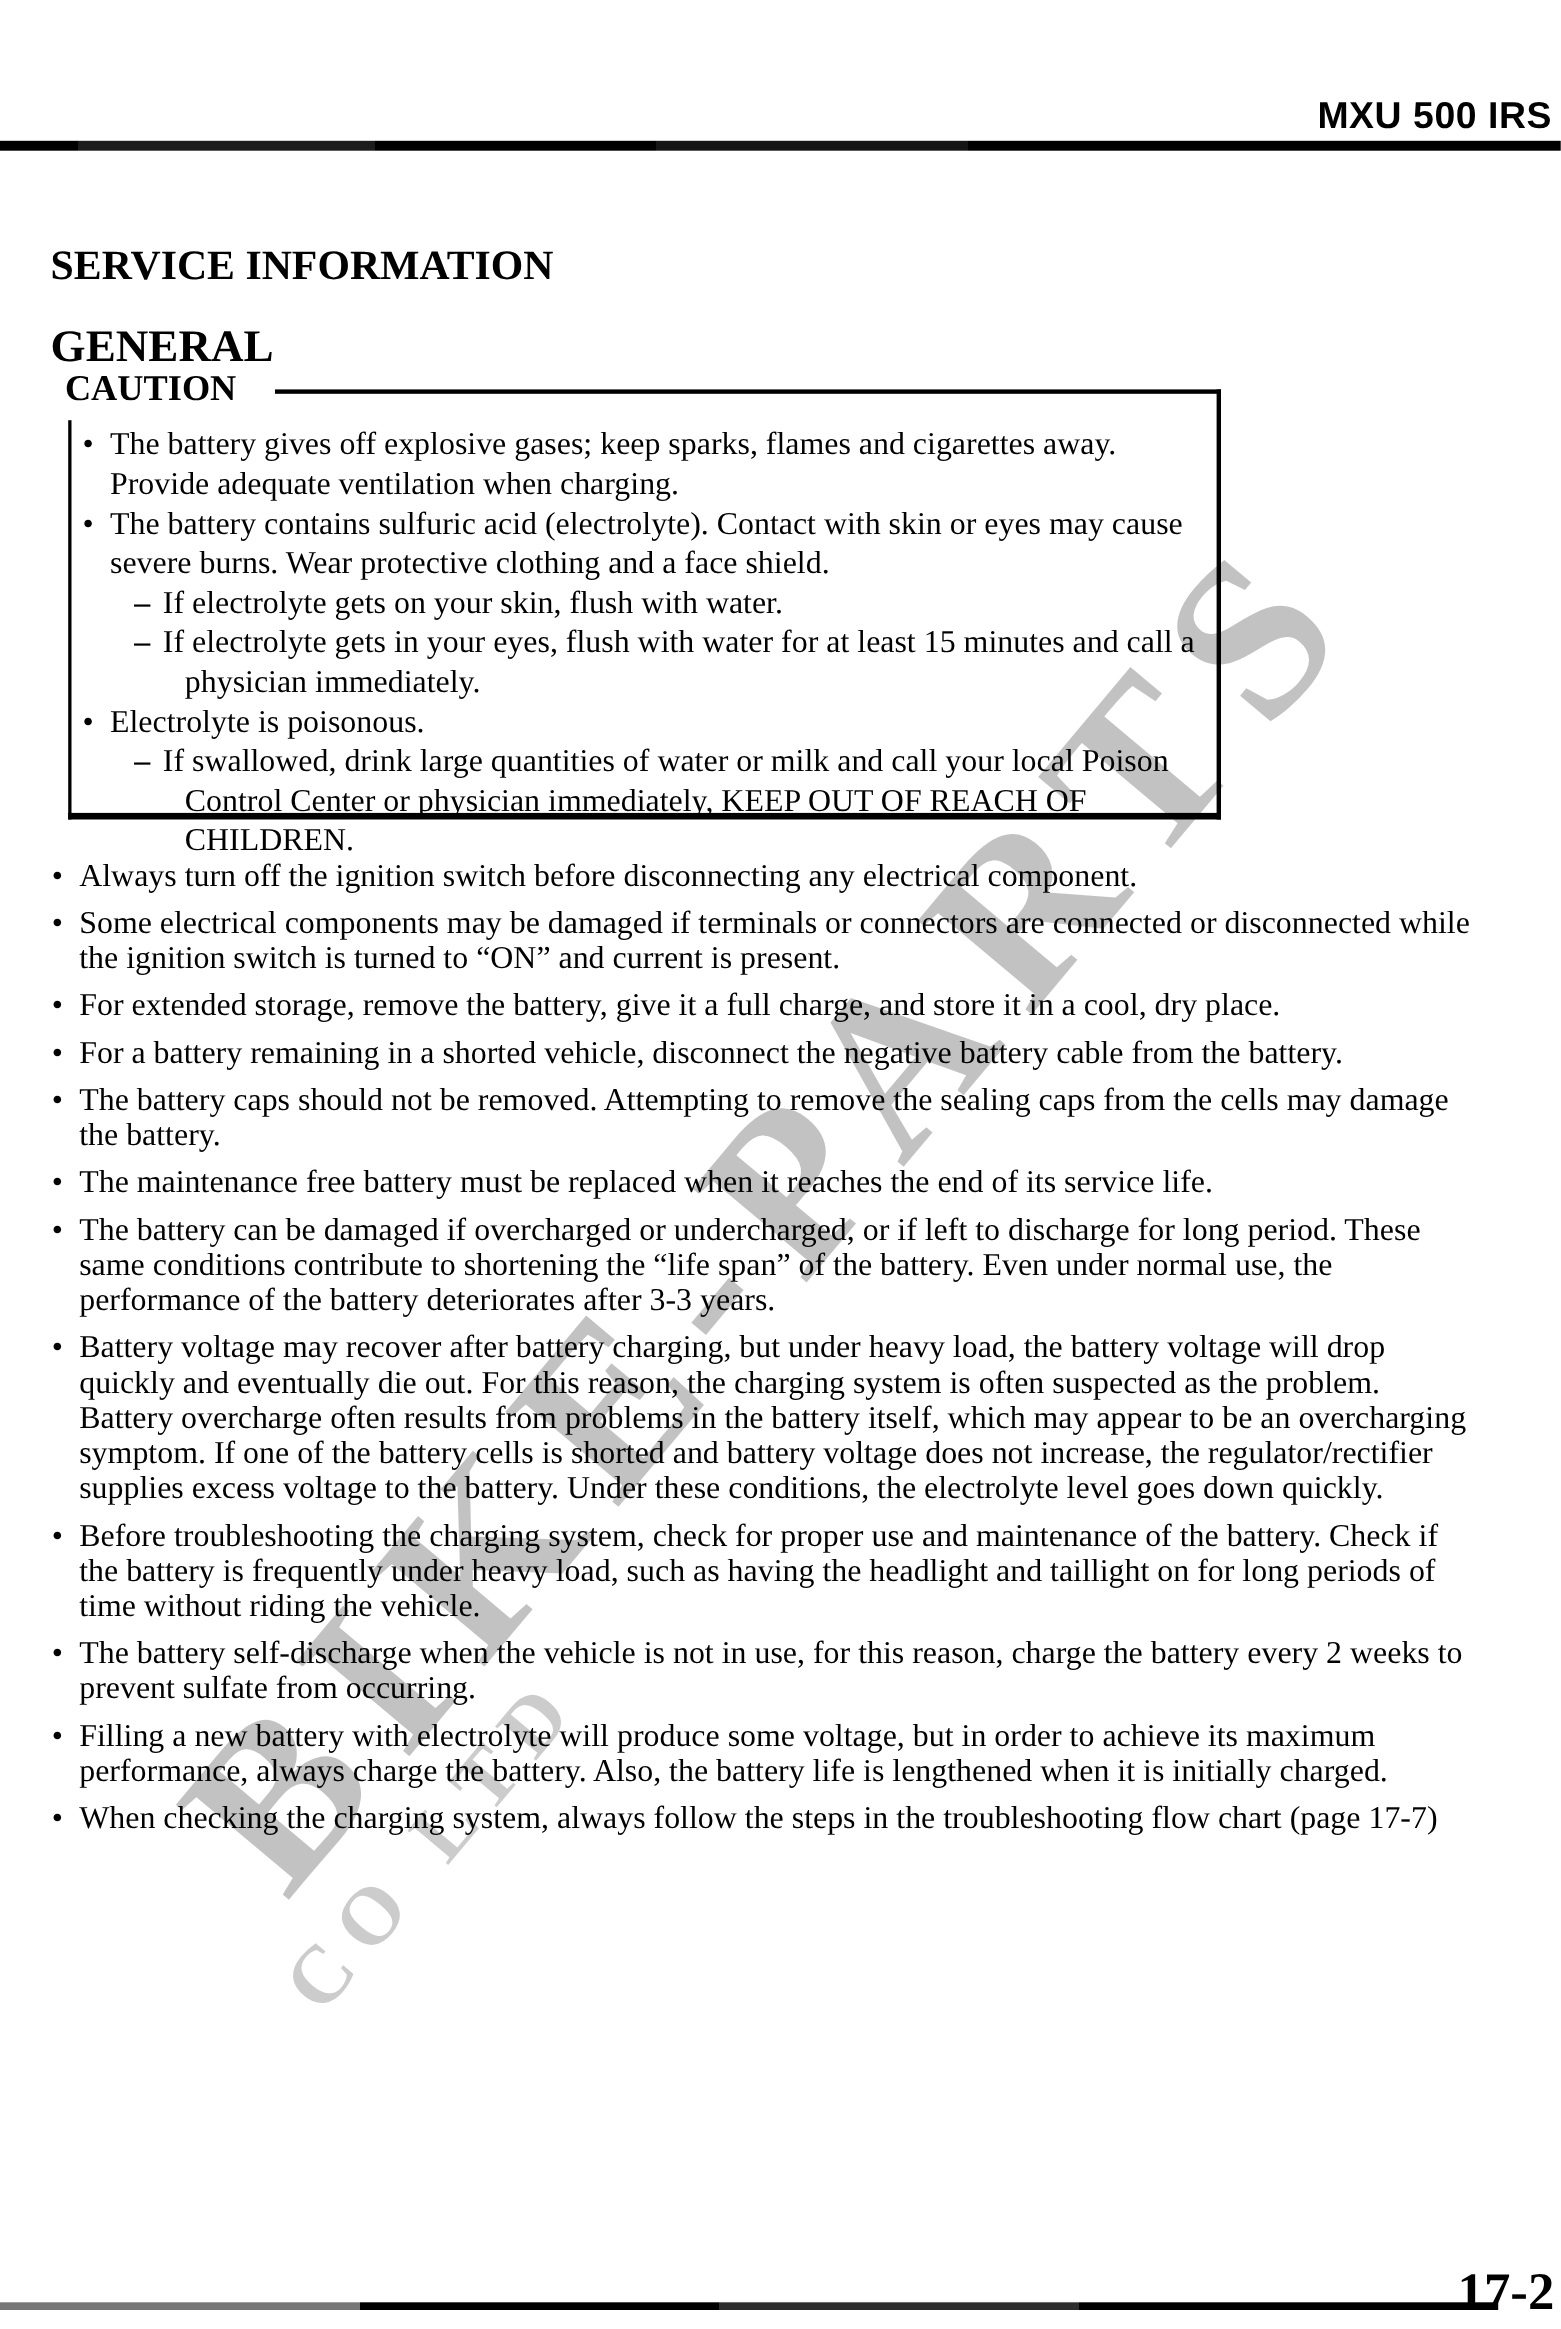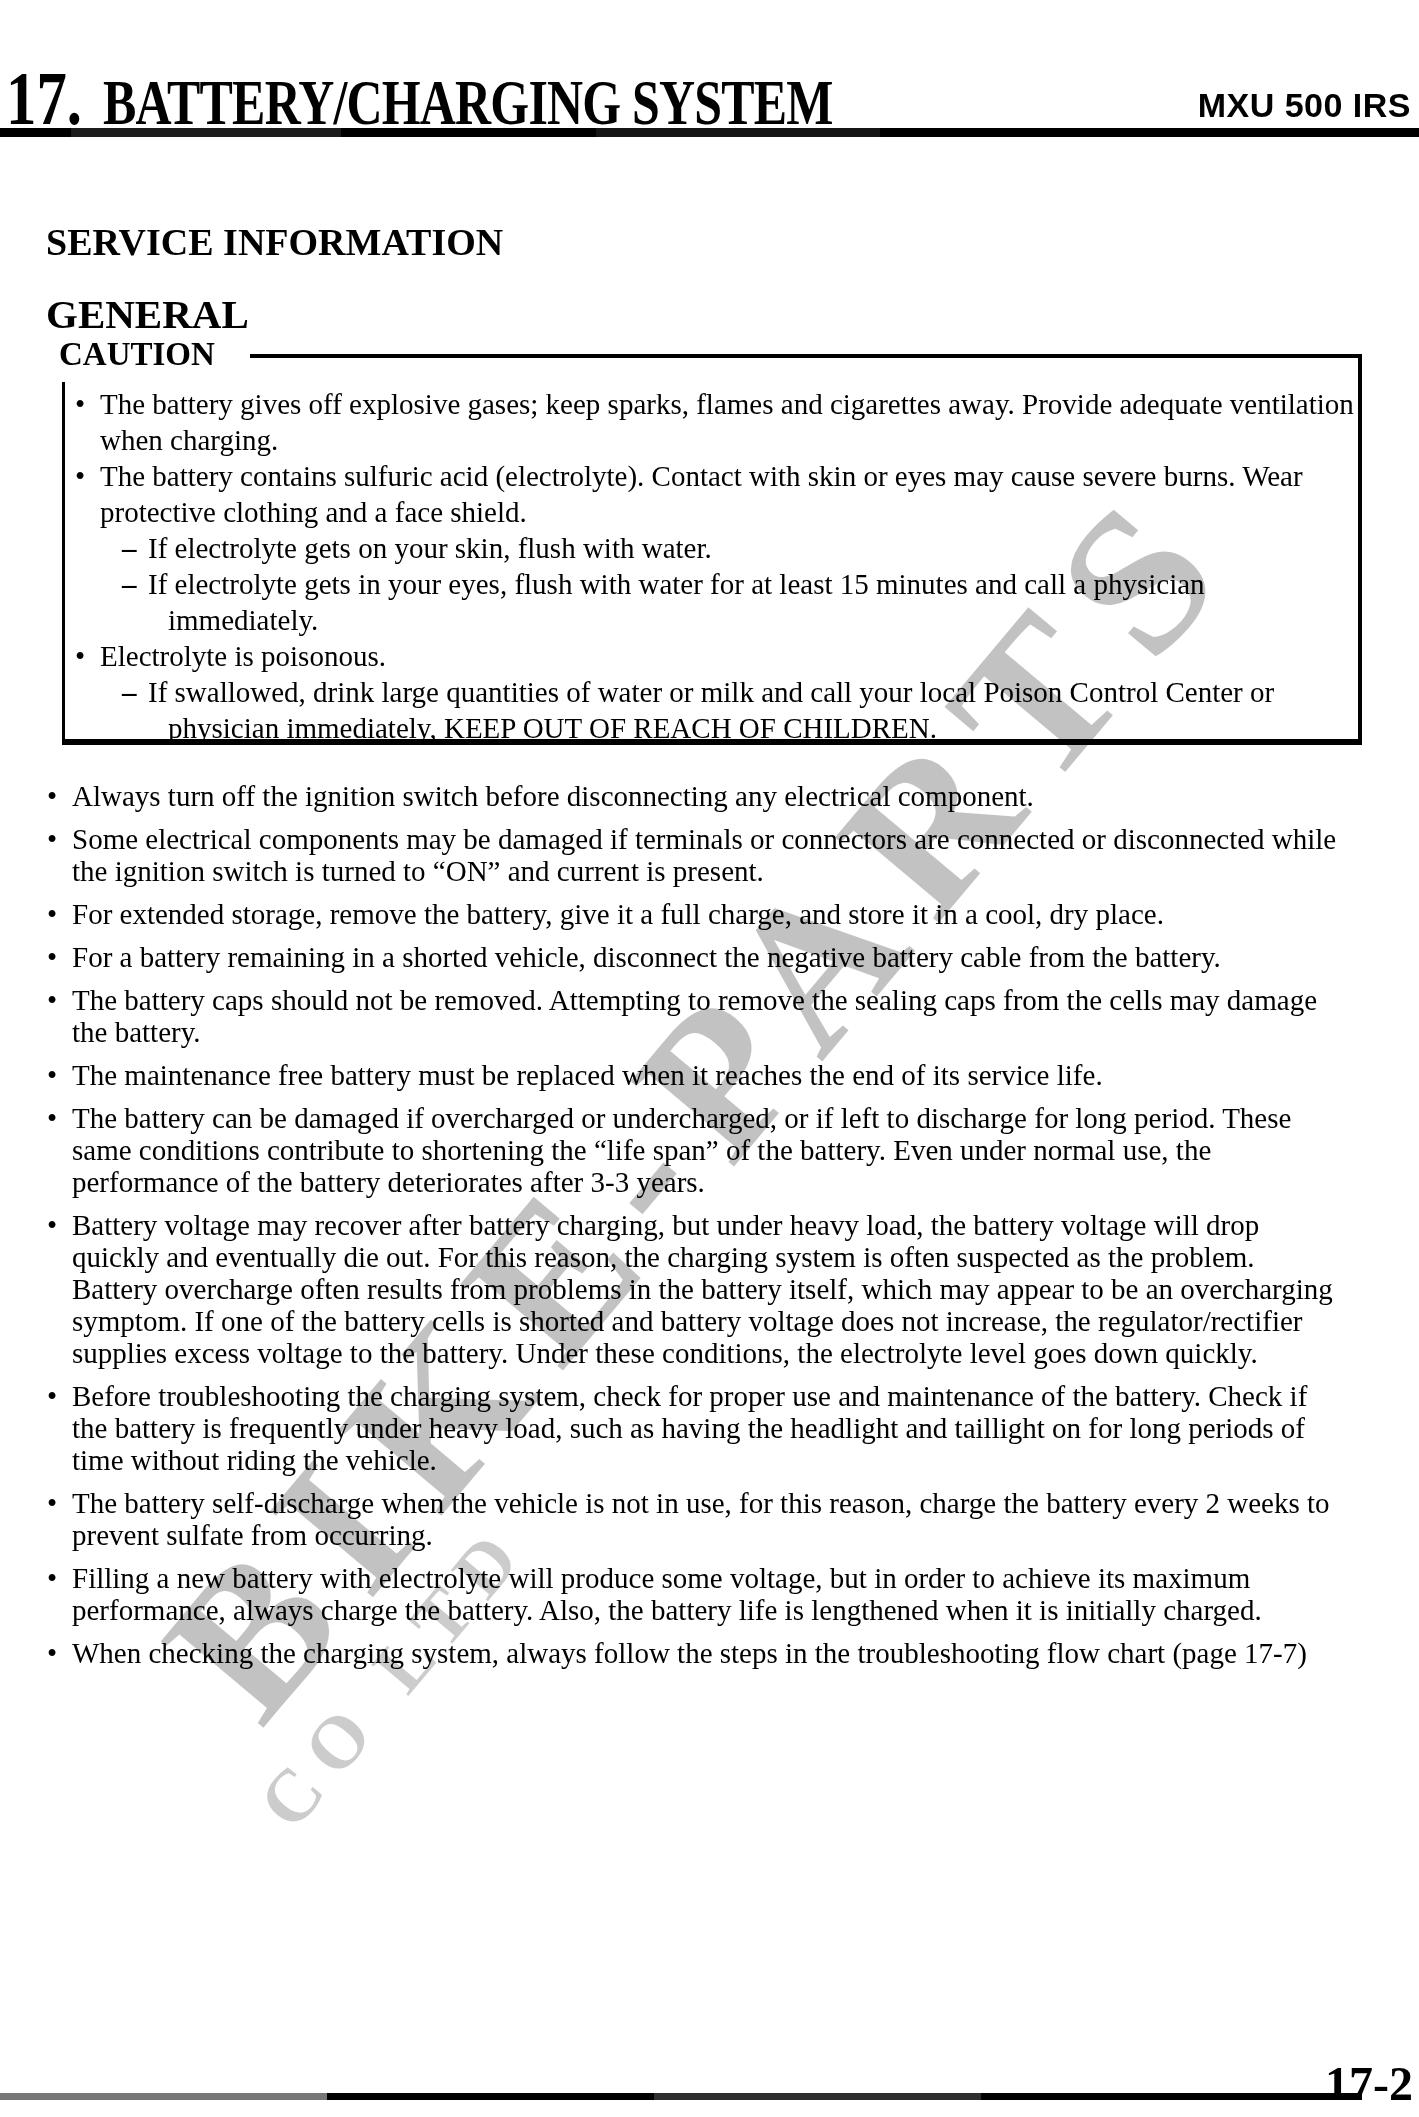--- a/index.html
+++ b/index.html
@@ -27,21 +27,21 @@
   .chapter-title{font-size:64px;font-weight:bold;line-height:1;display:inline-block;margin-left:2px;
       transform:scaleX(0.78);transform-origin:left bottom;letter-spacing:-1px;}
   .header-rule{position:absolute;top:128px;left:0;width:1419px;height:9px;
       background:linear-gradient(90deg,#000 0 5%,#1c1c1c 5% 24%,#000 24% 42%,#151515 42% 62%,#000 62% 100%);}
 
   
   .section-title{position:absolute;top:220px;left:46px;font-size:38px;font-weight:bold;letter-spacing:0;}
   .subsection-title{position:absolute;top:290px;left:46px;font-size:41px;font-weight:bold;}
 
   
-  .caution-wrap{position:absolute;top:336px;left:62px;width:1300px;height:409px;}
+  .caution-wrap{position:absolute;top:336px;left:62px;width:1048px;height:409px;}
   .caution-label{position:absolute;top:0;left:-3px;font-size:33px;font-weight:bold;}
   .c-top{position:absolute;top:18px;left:188px;right:0;height:4px;background:#000;}
   .c-right{position:absolute;top:18px;right:0;bottom:0;width:4px;background:#000;}
   .c-bottom{position:absolute;left:0;right:0;bottom:0;height:6px;background:#000;}
   .c-left{position:absolute;top:46px;left:0;bottom:0;width:3px;background:#000;}
   .caution-content{position:absolute;top:50px;left:13px;right:4px;font-size:29px;line-height:36px;}
   .ci{display:flex;}
   .ci .m{flex:none;width:25px;}
   .ci .t{flex:1;}
   .ci.dash{margin-left:47px;}
@@ -64,24 +64,20 @@
 
 <div class="page">
 
   <div class="wm wm-main">BIKE-PARTS</div>
   <div class="wm wm-sec">CO LTD</div>
 
   <div class="layer">
 
     <div class="model">MXU 500 IRS</div>
 
-    <div class="title-row">
-      <span class="chapter-number">17.</span>
-      <span class="chapter-title">BATTERY/CHARGING SYSTEM</span>
-    </div>
     <div class="header-rule"></div>
 
     <div class="section-title">SERVICE INFORMATION</div>
     <div class="subsection-title">GENERAL</div>
 
     <div class="caution-wrap">
       <span class="caution-label">CAUTION</span>
       <div class="c-top"></div>
       <div class="c-right"></div>
       <div class="c-bottom"></div>

